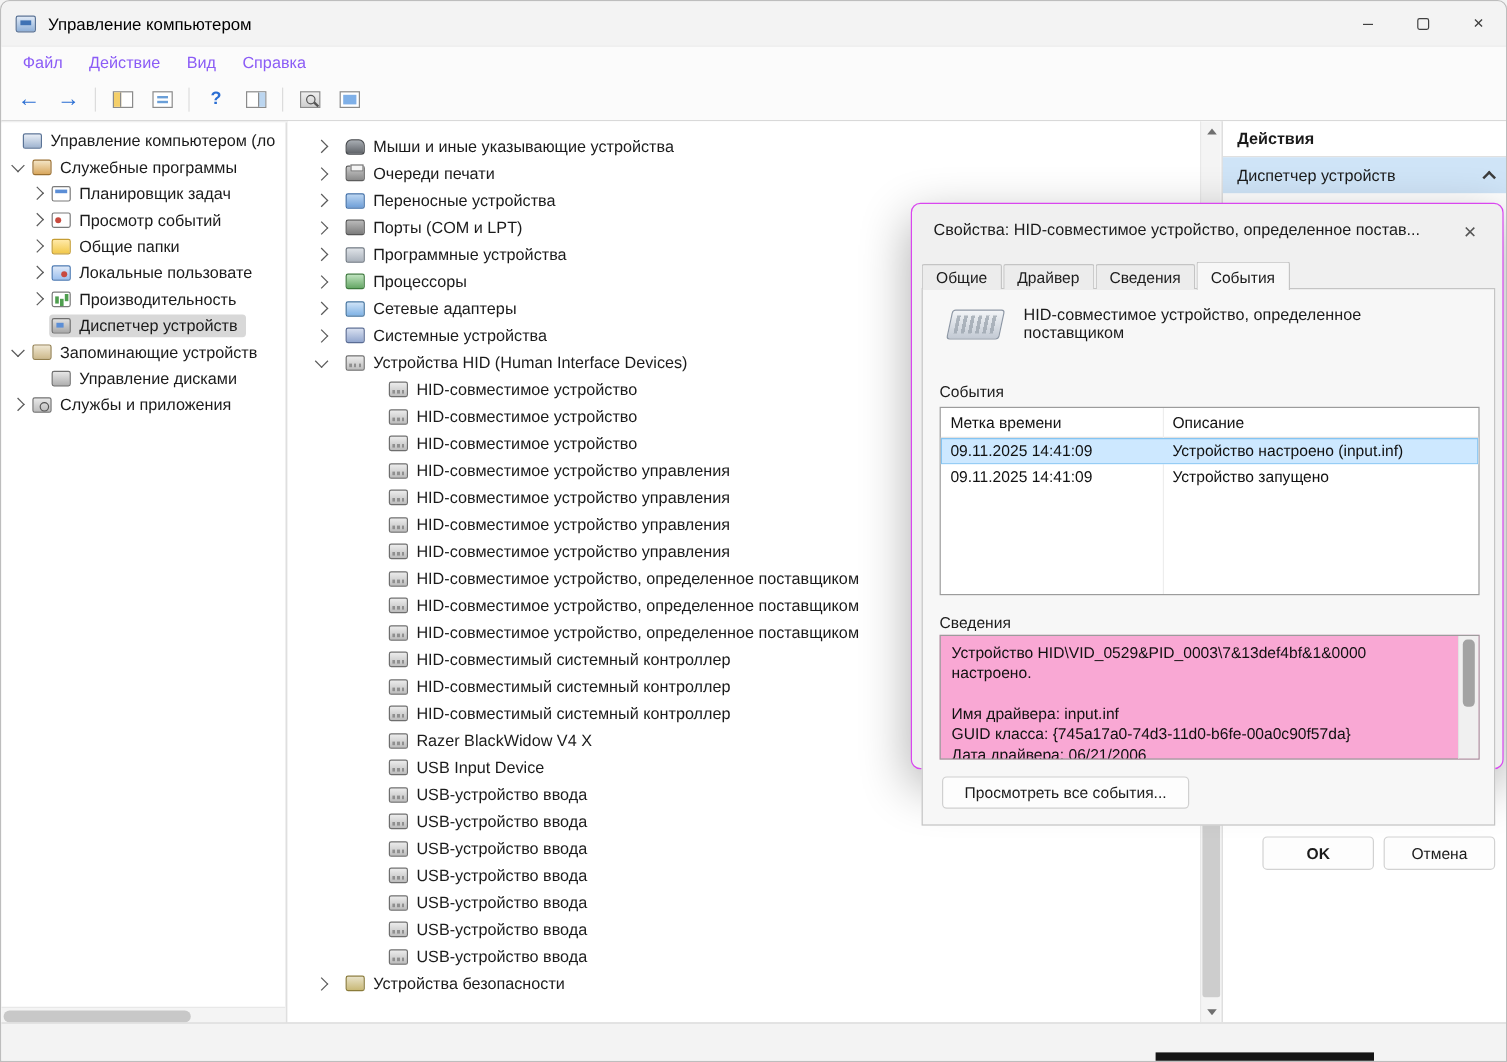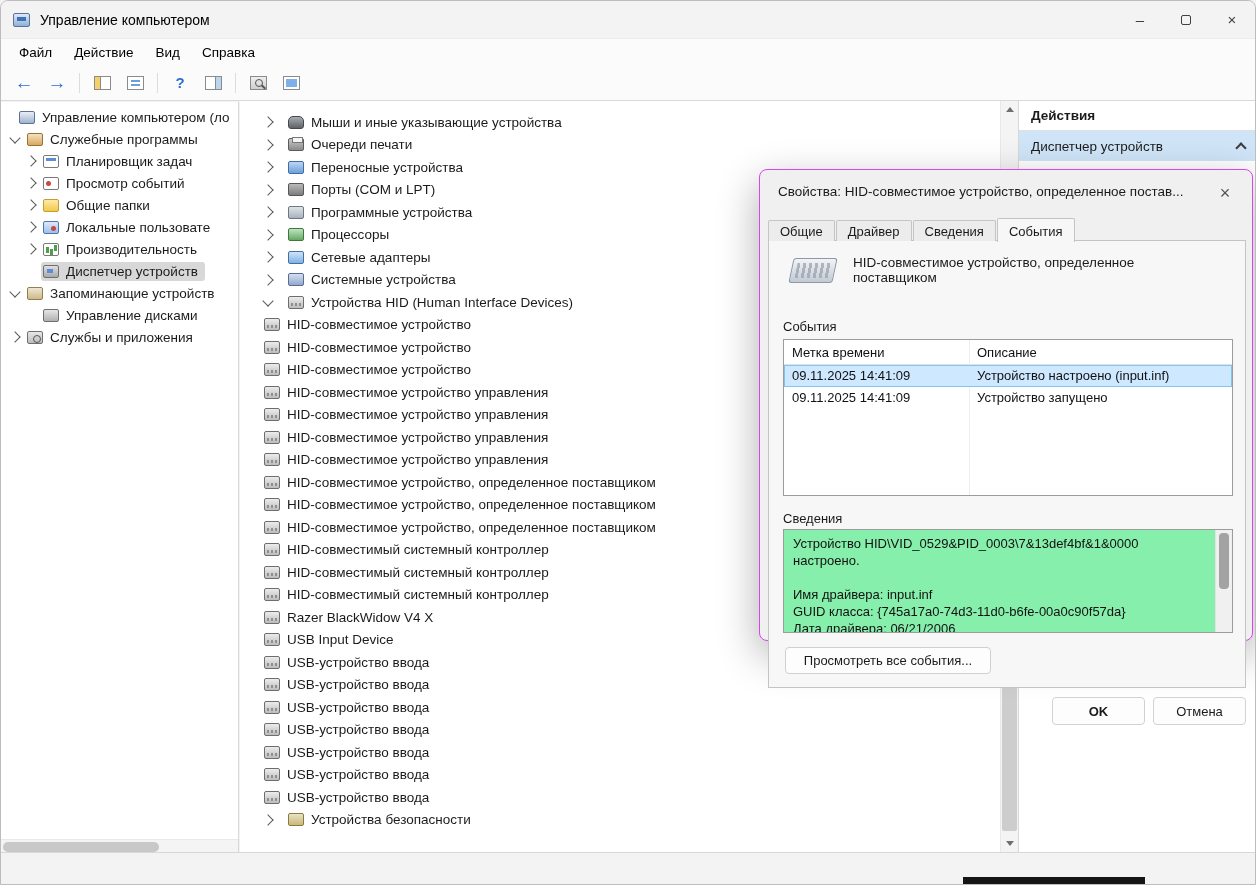--- a/index.html
+++ b/index.html
@@ -9,21 +9,21 @@
   
   .titlebar{position:absolute;top:0;left:0;right:0;height:38px;background:#f3f3f3;display:flex;align-items:center;border-bottom:1px solid #ececec;}
   .appicon{width:17px;height:14px;margin:0 10px 0 12px;border:1px solid #5a7396;border-radius:2px;background:linear-gradient(#dfe9f6,#8fb0d8);position:relative;}
   .appicon::after{content:"";position:absolute;left:3px;top:3px;right:3px;height:4px;background:#3f72b4;}
   .wtitle{font-size:14px;color:#000000;}
   .wcontrols{margin-left:auto;display:flex;height:38px;}
   .wbtn{width:46px;height:38px;display:flex;align-items:center;justify-content:center;font-size:15px;color:#404040;}
   .maxbox{width:10px;height:10px;border:1px solid #404040;border-radius:2px;}
 
   .menubar{position:absolute;top:38px;left:0;right:0;height:26px;background:#fbfbfb;display:flex;align-items:center;padding-left:8px;gap:2px;}
-  .mitem{padding:3px 10px;font-size:13.5px;color:#000000;border-radius:4px;}
+  .mitem{padding:3px 10px;font-size:13.5px;color:#8b5cf6;border-radius:4px;}
 
   .toolbar{position:absolute;top:64px;left:0;right:0;height:36px;background:#fbfbfb;border-bottom:1px solid #d9d9d9;display:flex;align-items:center;padding-left:8px;gap:3px;}
   .tb{width:30px;height:27px;display:flex;align-items:center;justify-content:center;border-radius:4px;}
   .tb .g{font-size:19px;font-weight:bold;color:#2a6ed3;line-height:1;}
   .tb.help .g{font-size:15px;}
   .tb .box{width:17px;height:14px;border:1px solid #8b8b8b;background:#fff;position:relative;display:block;}
   .tb.tree .box::before{content:"";position:absolute;left:0;top:0;bottom:0;width:5px;background:#f4cf6a;border-right:1px solid #8b8b8b;}
   .tb.props .box::before{content:"";position:absolute;left:3px;right:3px;top:3px;height:2px;background:#6a9fd8;box-shadow:0 4px 0 #6a9fd8;}
   .tb.pane .box::before{content:"";position:absolute;right:0;top:0;bottom:0;width:5px;background:#bcd6f0;border-left:1px solid #8b8b8b;}
   .tb.scan .box{background:linear-gradient(#efefef,#cfcfcf);}
@@ -48,21 +48,21 @@
   .chev.d{transform:rotate(45deg);margin-top:-2px;}
   .chev.h{visibility:hidden;}
   .leftpanel .chev{margin-right:6px;}
   .centerpanel .chev{margin-right:14px;}
   .rowsel{display:flex;align-items:center;gap:7px;padding:2px 7px 2px 2px;border-radius:3px;}
   .trow.sel .rowsel{background:#d8d8d8;}
   .leftpanel .trow.lvl0{padding-left:2px;}
   .leftpanel .trow.lvl1{padding-left:10px;}
   .leftpanel .trow.lvl2{padding-left:26px;}
   .centerpanel .trow.lvl0{padding-left:24px;}
-  .centerpanel .trow.lvl1{align-items:center;}
+  .centerpanel .trow.lvl1{padding-left:60px;align-items:center;}
 
   .sico,.dico{flex:0 0 16px;width:16px;height:13px;border:1px solid #6e6e6e;border-radius:2px;background:linear-gradient(#f2f2f2,#cdcdcd);position:relative;}
   .si-computer{background:linear-gradient(#e8eef6,#9fb4d0);border-color:#5a7396;}
   .si-tools{background:linear-gradient(#f3e3c3,#d9a85e);border-color:#9a6f2f;}
   .si-sched{background:#fff;border-color:#7a7a7a;}
   .si-sched::after{content:"";position:absolute;left:2px;right:2px;top:2px;height:3px;background:#5b8ed6;}
   .si-event{background:#fff;border-color:#7a7a7a;}
   .si-event::after{content:"";position:absolute;left:2px;top:3px;width:5px;height:5px;border-radius:50%;background:#c84a3f;}
   .si-folder{background:linear-gradient(#ffe9a8,#f2c94c);border-color:#c59d33;}
   .si-users{background:linear-gradient(#dfe9f8,#9cc0ee);border-color:#4a78b2;}
@@ -120,21 +120,21 @@
   .lbl-details{top:270px;}
   .evtable{position:absolute;left:14px;top:98px;width:450px;height:157px;background:#fff;border:1px solid #9c9c9c;font-size:13px;color:#111;}
   .evtable::after{content:"";position:absolute;left:185px;top:0;bottom:0;width:1px;background:#ededed;}
   .evhead{display:flex;height:25px;border-bottom:1px solid #e2e2e2;}
   .evhead .c1{width:185px;padding:5px 8px;}
   .evhead .c2{flex:1;padding:5px 8px;}
   .evrow{display:flex;height:22px;position:relative;z-index:1;}
   .evrow .c1{width:185px;padding:3px 8px;}
   .evrow .c2{flex:1;padding:3px 8px;}
   .evrow.sel{background:#cde8ff;box-shadow:inset 0 0 0 1px #84c4f2;}
-  .details{position:absolute;left:14px;top:288px;width:450px;height:104px;background:#86efac;border:1px solid #9c9c9c;}
+  .details{position:absolute;left:14px;top:288px;width:450px;height:104px;background:#f9a8d4;border:1px solid #9c9c9c;}
   .details .txt{position:absolute;left:9px;top:5px;right:26px;bottom:0;font-size:13px;line-height:17px;white-space:pre-wrap;overflow:hidden;color:#111;}
   .details .vsb{position:absolute;right:0;top:0;bottom:0;width:17px;background:#f0f0f0;border-left:1px solid #e3e3e3;}
   .details .vsb .thumb{position:absolute;left:3px;right:3px;top:3px;height:56px;background:#a3a3a3;border-radius:4px;}
   .viewall{position:absolute;left:16px;top:406px;width:206px;height:27px;display:flex;align-items:center;justify-content:center;font-size:13px;color:#1b1b1b;background:#fdfdfd;border:1px solid #d0d0d0;border-radius:4px;}
   .dlgbtn{position:absolute;top:527px;width:93px;height:28px;display:flex;align-items:center;justify-content:center;font-size:13px;color:#1b1b1b;background:#fdfdfd;border:1px solid #d2d2d2;border-radius:4px;}
   .btn-ok{right:107px;font-weight:bold;}
   .btn-cancel{right:6px;}
 </style>
 </head>
 <body>

